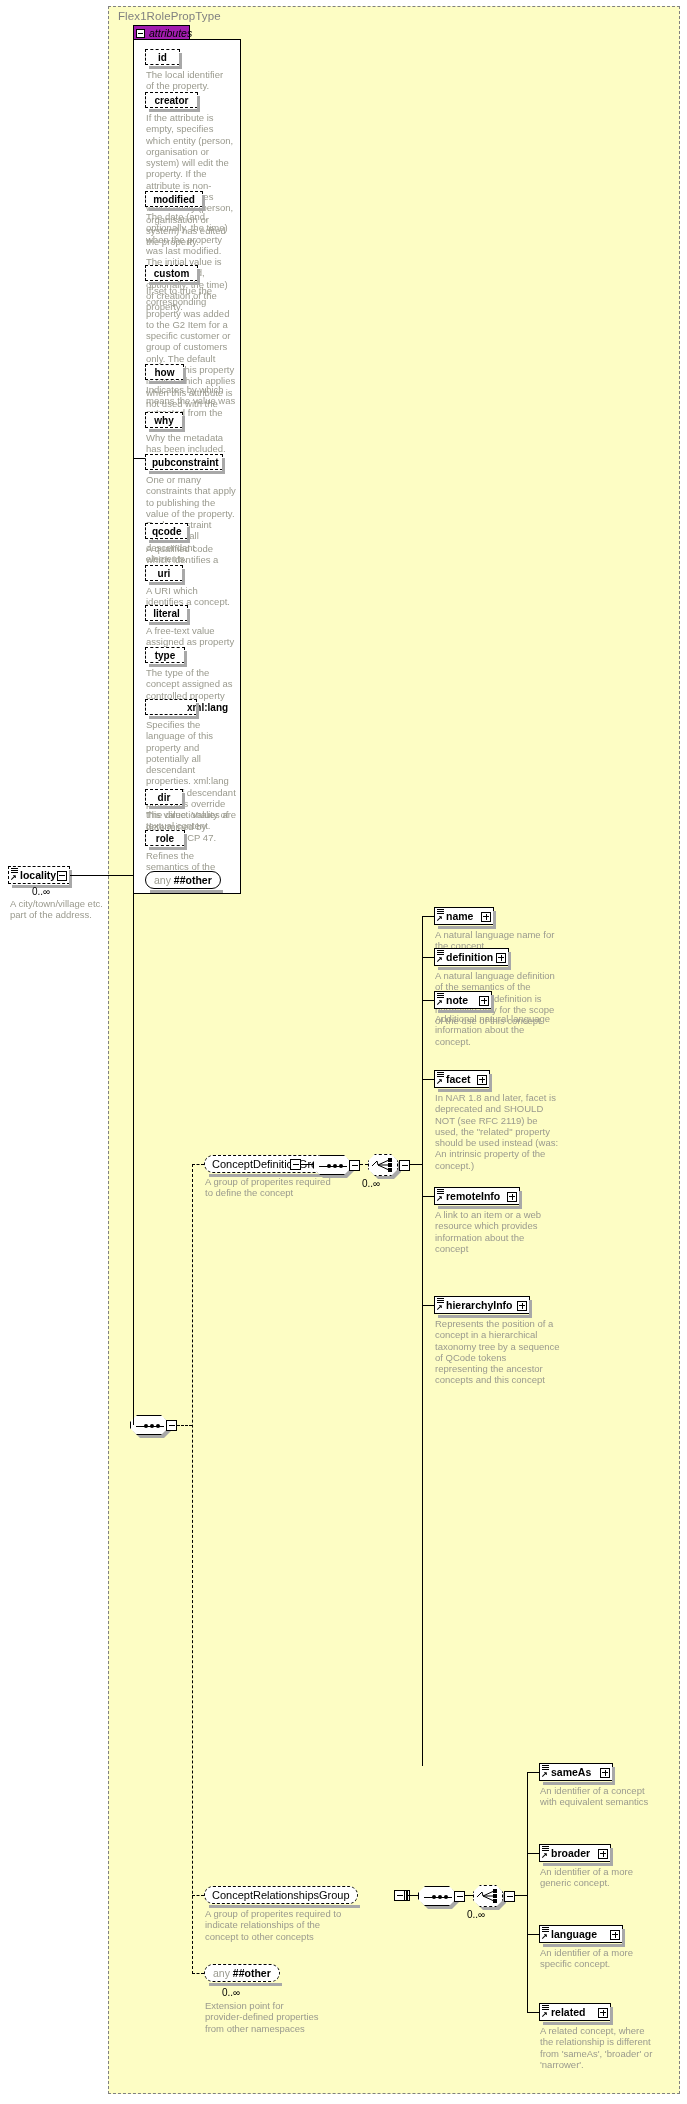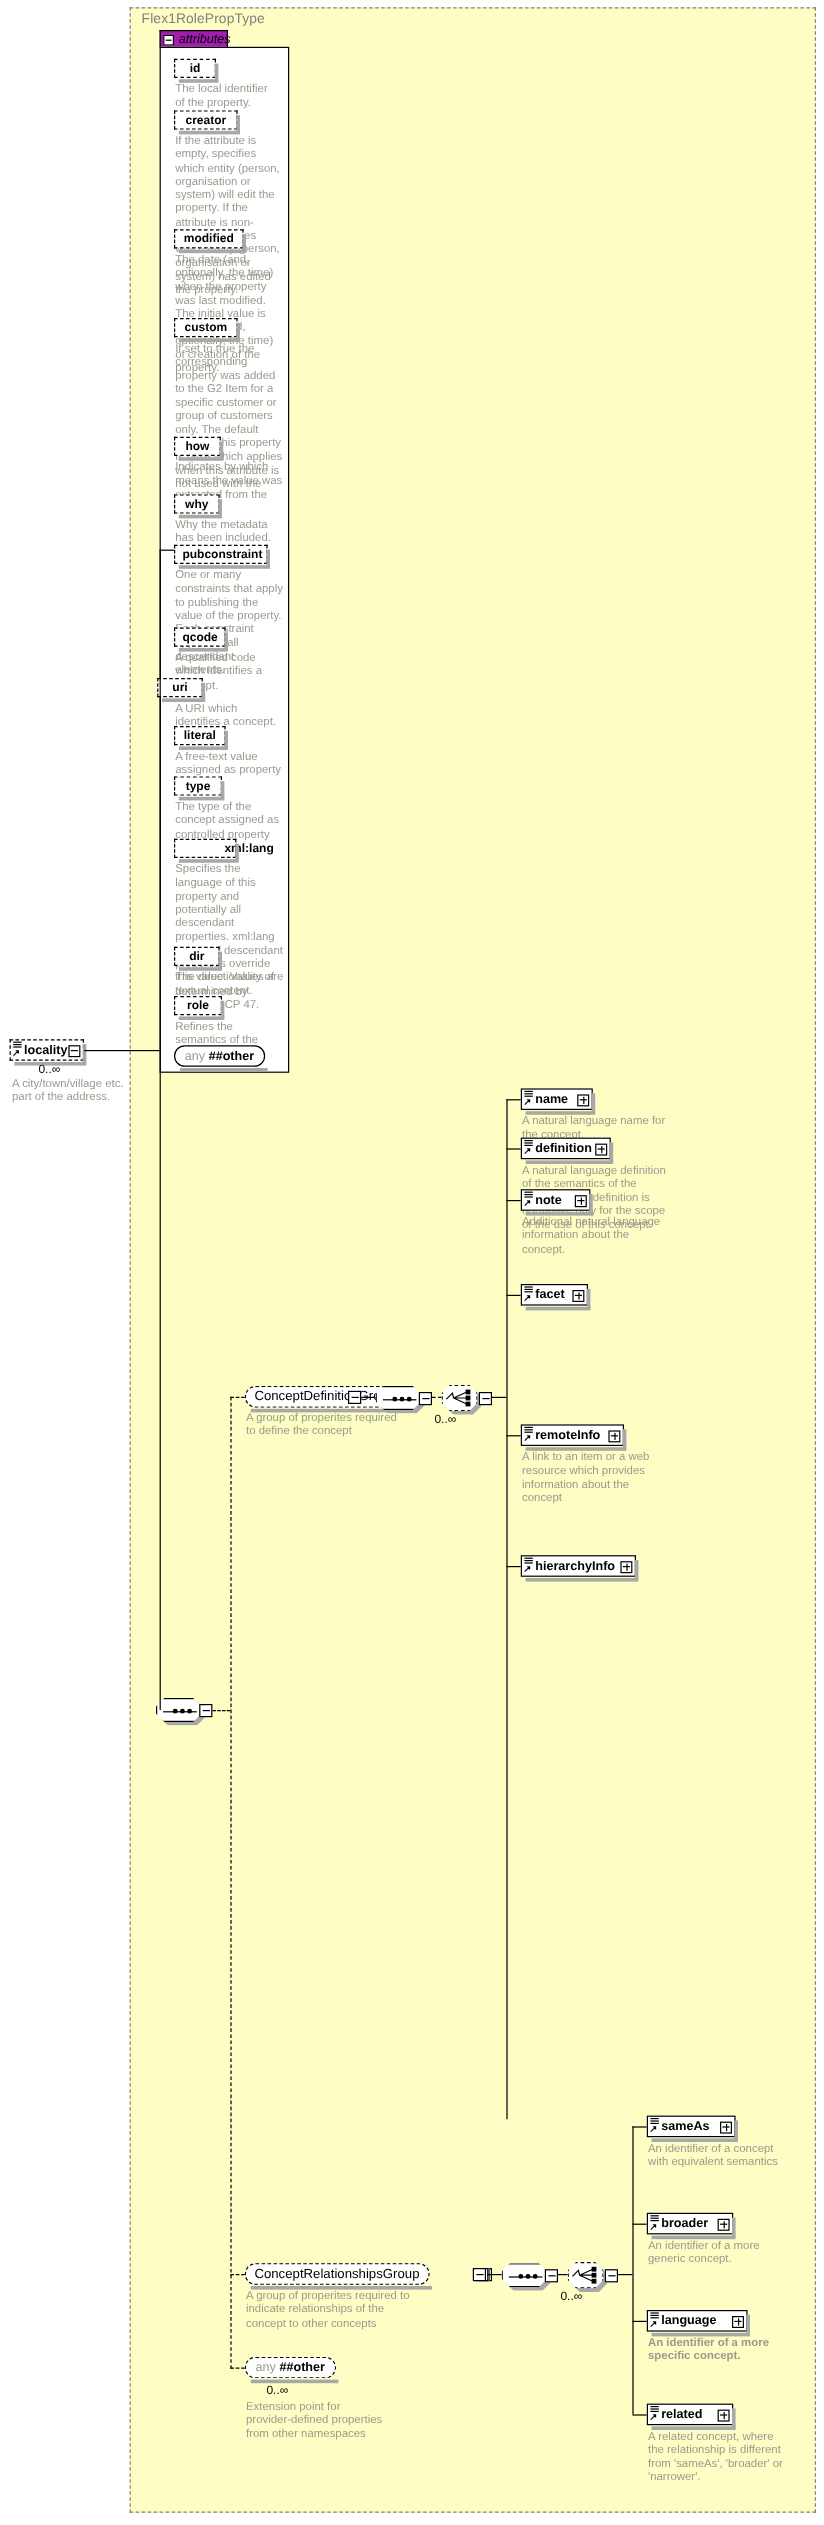--- a/index.html
+++ b/index.html
@@ -419,21 +419,21 @@
 
   <div class="attr-node" style="left:145px; top:412px; width:38px;">why</div>
   <div class="desc" style="left:146px; top:432px; width:90px;">Why the metadata has been included.</div>
 
   <div class="attr-node" style="left:145px; top:454px; width:78px;">pubconstraint</div>
   <div class="desc" style="left:146px; top:474px; width:90px;">One or many constraints that apply to publishing the value of the property. Each constraint applies to all descendant elements.</div>
 
   <div class="attr-node" style="left:145px; top:523px; width:43px;">qcode</div>
   <div class="desc" style="left:146px; top:543px; width:90px;">A qualified code which identifies a concept.</div>
 
-  <div class="attr-node" style="left:131px; top:565px; width:38px;text-align:center;">uri</div>
+  <div class="attr-node" style="left:145px; top:565px; width:38px;text-align:center;">uri</div>
   <div class="desc" style="left:146px; top:585px; width:90px;">A URI which identifies a concept.</div>
 
   <div class="attr-node" style="left:145px; top:605px; width:43px;">literal</div>
   <div class="desc" style="left:146px; top:625px; width:90px;">A free-text value assigned as property value.</div>
 
   <div class="attr-node" style="left:145px; top:647px; width:40px;">type</div>
   <div class="desc" style="left:146px; top:667px; width:90px;">The type of the concept assigned as controlled property value.</div>
 
   <div class="attr-node" style="left:145px; top:699px; width:52px;padding-left:41px;">xml:lang</div>
   <div class="desc" style="left:146px; top:719px; width:92px;">Specifies the language of this property and potentially all descendant properties. xml:lang values of descendant properties override this value. Values are determined by Internet BCP 47.</div>
@@ -555,20 +555,21 @@
   <div class="el-node" style="left:434px; top:1070px; width:56px;">
     <span class="seq-mark">
         <i></i>
         <i></i>
         <i></i>
       </span>
     <span class="arrow-mark">↗</span>
     <span>facet</span>
     <span class="plus"></span>
   </div>
+  <div class="desc" style="left:435px; top:1092px; width:125px;">In NAR 1.8 and later, facet is deprecated and SHOULD NOT (see RFC 2119) be used, the "related" property should be used instead (was: An intrinsic property of the concept.)</div>
 
   <div class="hline" style="left:422px; top:1196px; width:12px;"></div>
   <div class="el-node" style="left:434px; top:1187px; width:86px;">
     <span class="seq-mark">
         <i></i>
         <i></i>
         <i></i>
       </span>
     <span class="arrow-mark">↗</span>
     <span>remoteInfo</span>
@@ -580,20 +581,21 @@
   <div class="el-node" style="left:434px; top:1296px; width:96px;">
     <span class="seq-mark">
         <i></i>
         <i></i>
         <i></i>
       </span>
     <span class="arrow-mark">↗</span>
     <span>hierarchyInfo</span>
     <span class="plus"></span>
   </div>
+  <div class="desc" style="left:435px; top:1318px; width:125px;">Represents the position of a concept in a hierarchical taxonomy tree by a sequence of QCode tokens representing the ancestor concepts and this concept</div>
 
   <div class="hline dash" style="left:192px; top:1895px; width:12px;"></div>
   <div class="group-node" style="left:204px; top:1886px;">ConceptRelationshipsGroup</div>
   <div class="btn-minus" style="left:399px; top:1890px;"></div>
   <div class="desc" style="left:205px; top:1908px; width:140px;">A group of properites required to indicate relationships of the concept to other concepts</div>
 
   <div class="btn-minus" style="left:397px; top:1890px;"></div>
 
   <div class="btn-minus" style="left:396px; top:1890px;"></div>
 
@@ -659,21 +661,21 @@
   <div class="el-node" style="left:539px; top:1925px; width:84px;">
     <span class="seq-mark">
         <i></i>
         <i></i>
         <i></i>
       </span>
     <span class="arrow-mark">↗</span>
     <span>language</span>
     <span class="plus"></span>
   </div>
-  <div class="desc" style="left:540px; top:1947px; width:118px;font-weight:bold;">An identifier of a more specific concept.</div>
+  <div class="desc" style="left:540px; top:1947px; width:118px;">An identifier of a more specific concept.</div>
 
   <div class="hline" style="left:527px; top:2012px; width:12px;"></div>
   <div class="el-node" style="left:539px; top:2003px; width:72px;">
     <span class="seq-mark">
         <i></i>
         <i></i>
         <i></i>
       </span>
     <span class="arrow-mark">↗</span>
     <span>related</span>

